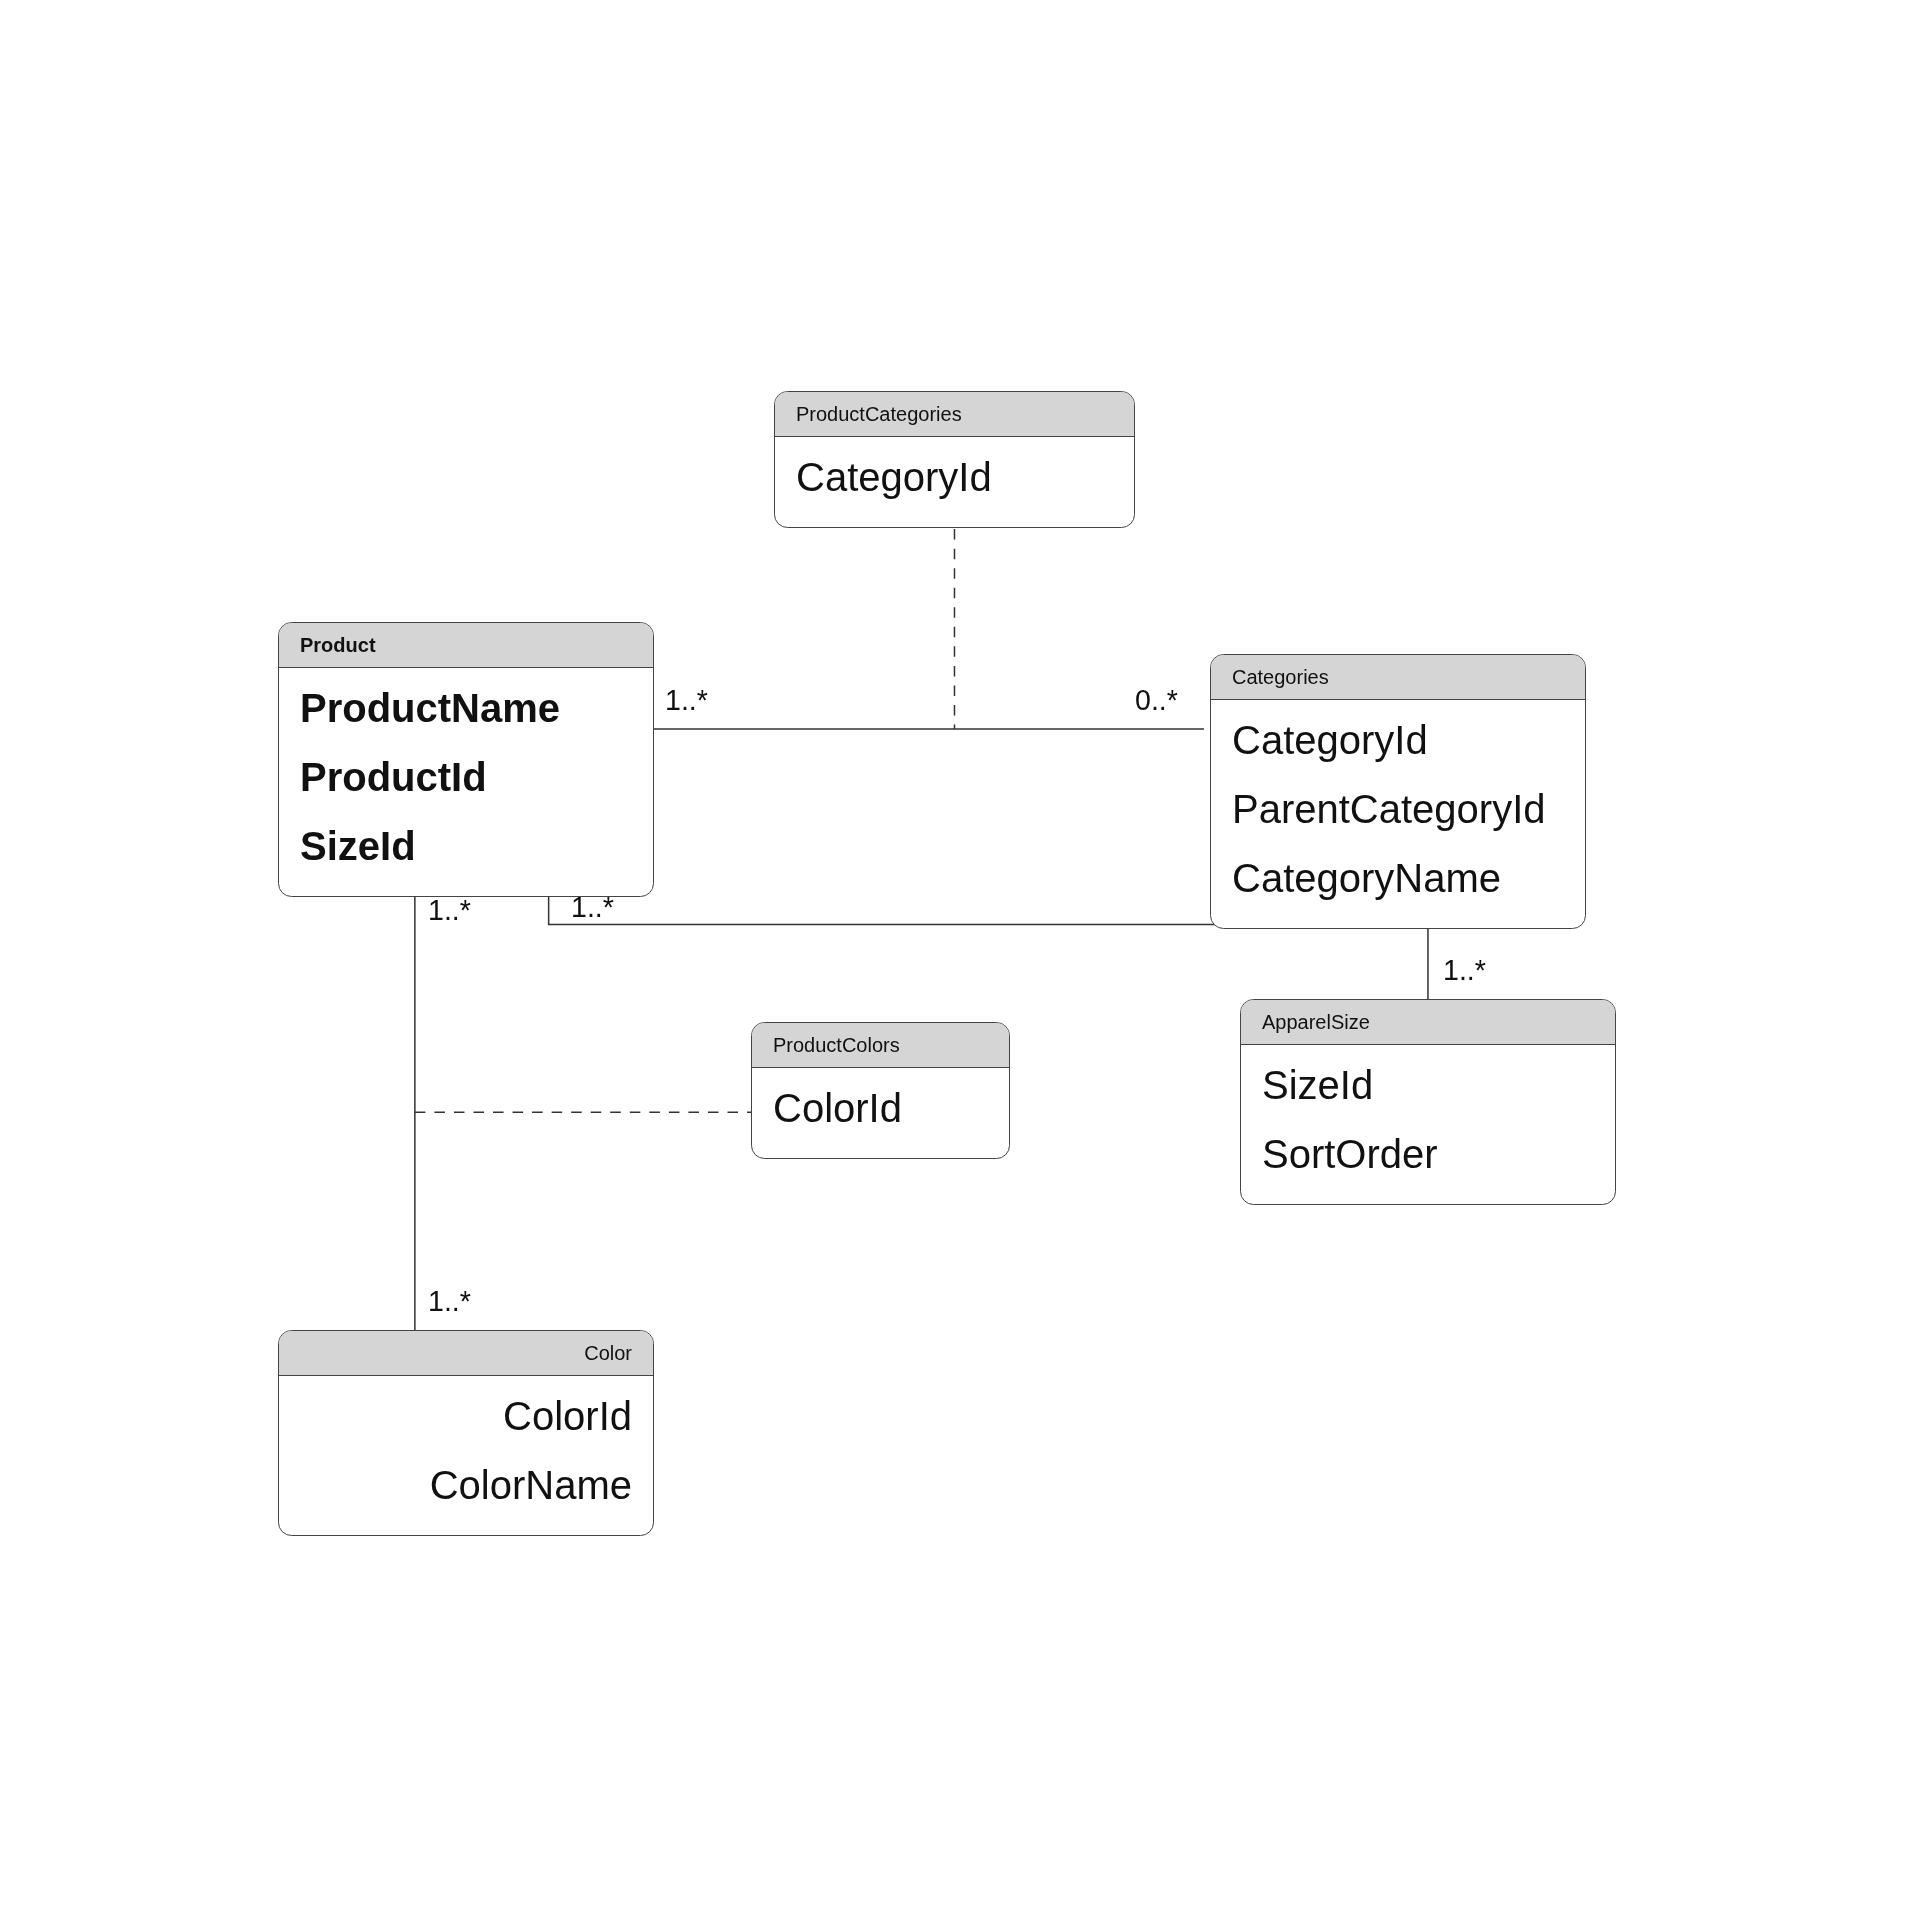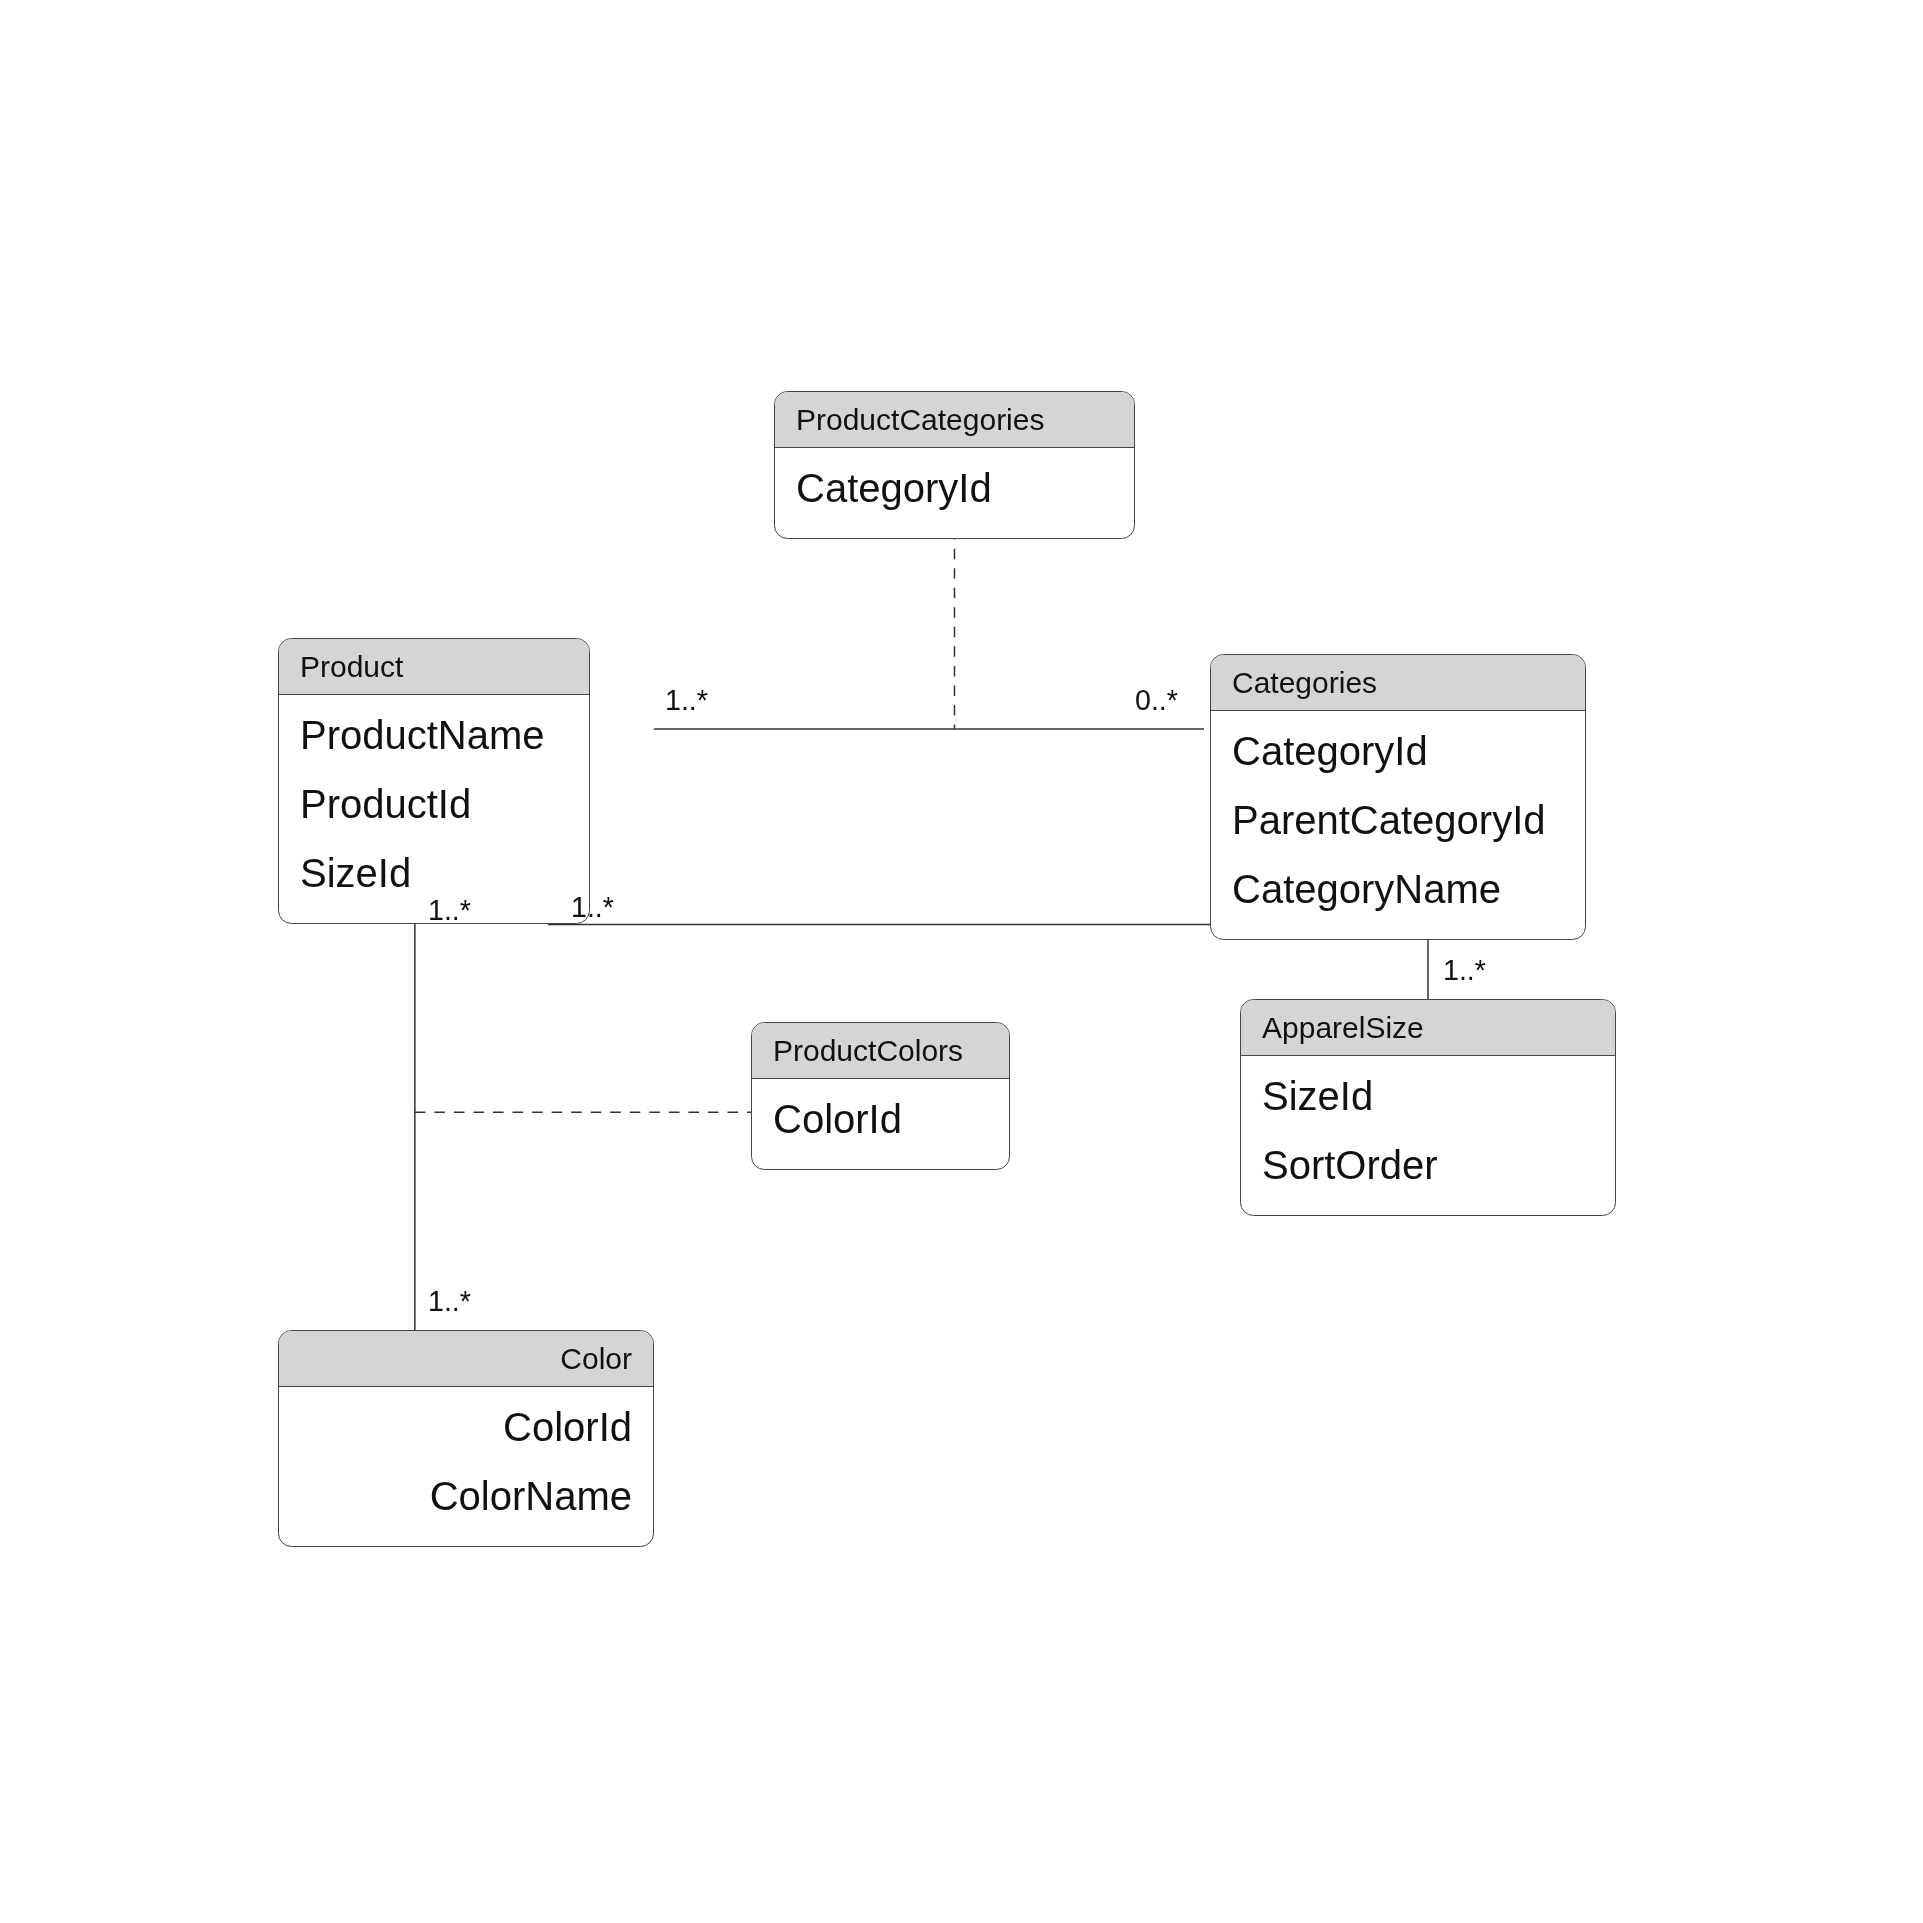--- a/index.html
+++ b/index.html
@@ -21,21 +21,21 @@
     border: 1.5px solid #444;
     border-radius: 13.5px;
     background: #fff;
     overflow: hidden;
     box-sizing: border-box;
   }
   .entity .title {
     background: #d5d5d5;
     border-bottom: 1.5px solid #444;
     padding: 10.5px 21px;
-    font-size: 30px;
+    font-size: 20px;
   }
   .entity .attrs {
     padding: 6px 21px 15px 21px;
   }
   .entity .attrs div {
     font-size: 40px;
     padding: 12px 0;
   }
   .mlabel {
     position: absolute;
@@ -67,21 +67,21 @@
     <polyline points="730,1176 730,1230 1900,1230 1900,1330" fill="none" stroke="#333" stroke-width="2"></polyline>
   </svg>
 
   <div class="entity" style="left:774px; top:391px; width:361px;">
     <div class="title">ProductCategories</div>
     <div class="attrs">
       <div>CategoryId</div>
     </div>
   </div>
 
-  <div class="entity" style="left:278px; top:638px; width:312px;">
+  <div class="entity" style="left:278px; top:622px; width:376px;font-weight:bold;">
     <div class="title">Product</div>
     <div class="attrs">
       <div>ProductName</div>
       <div>ProductId</div>
       <div>SizeId</div>
     </div>
   </div>
 
   <div class="entity" style="left:1210px; top:654px; width:376px;">
     <div class="title">Categories</div>

